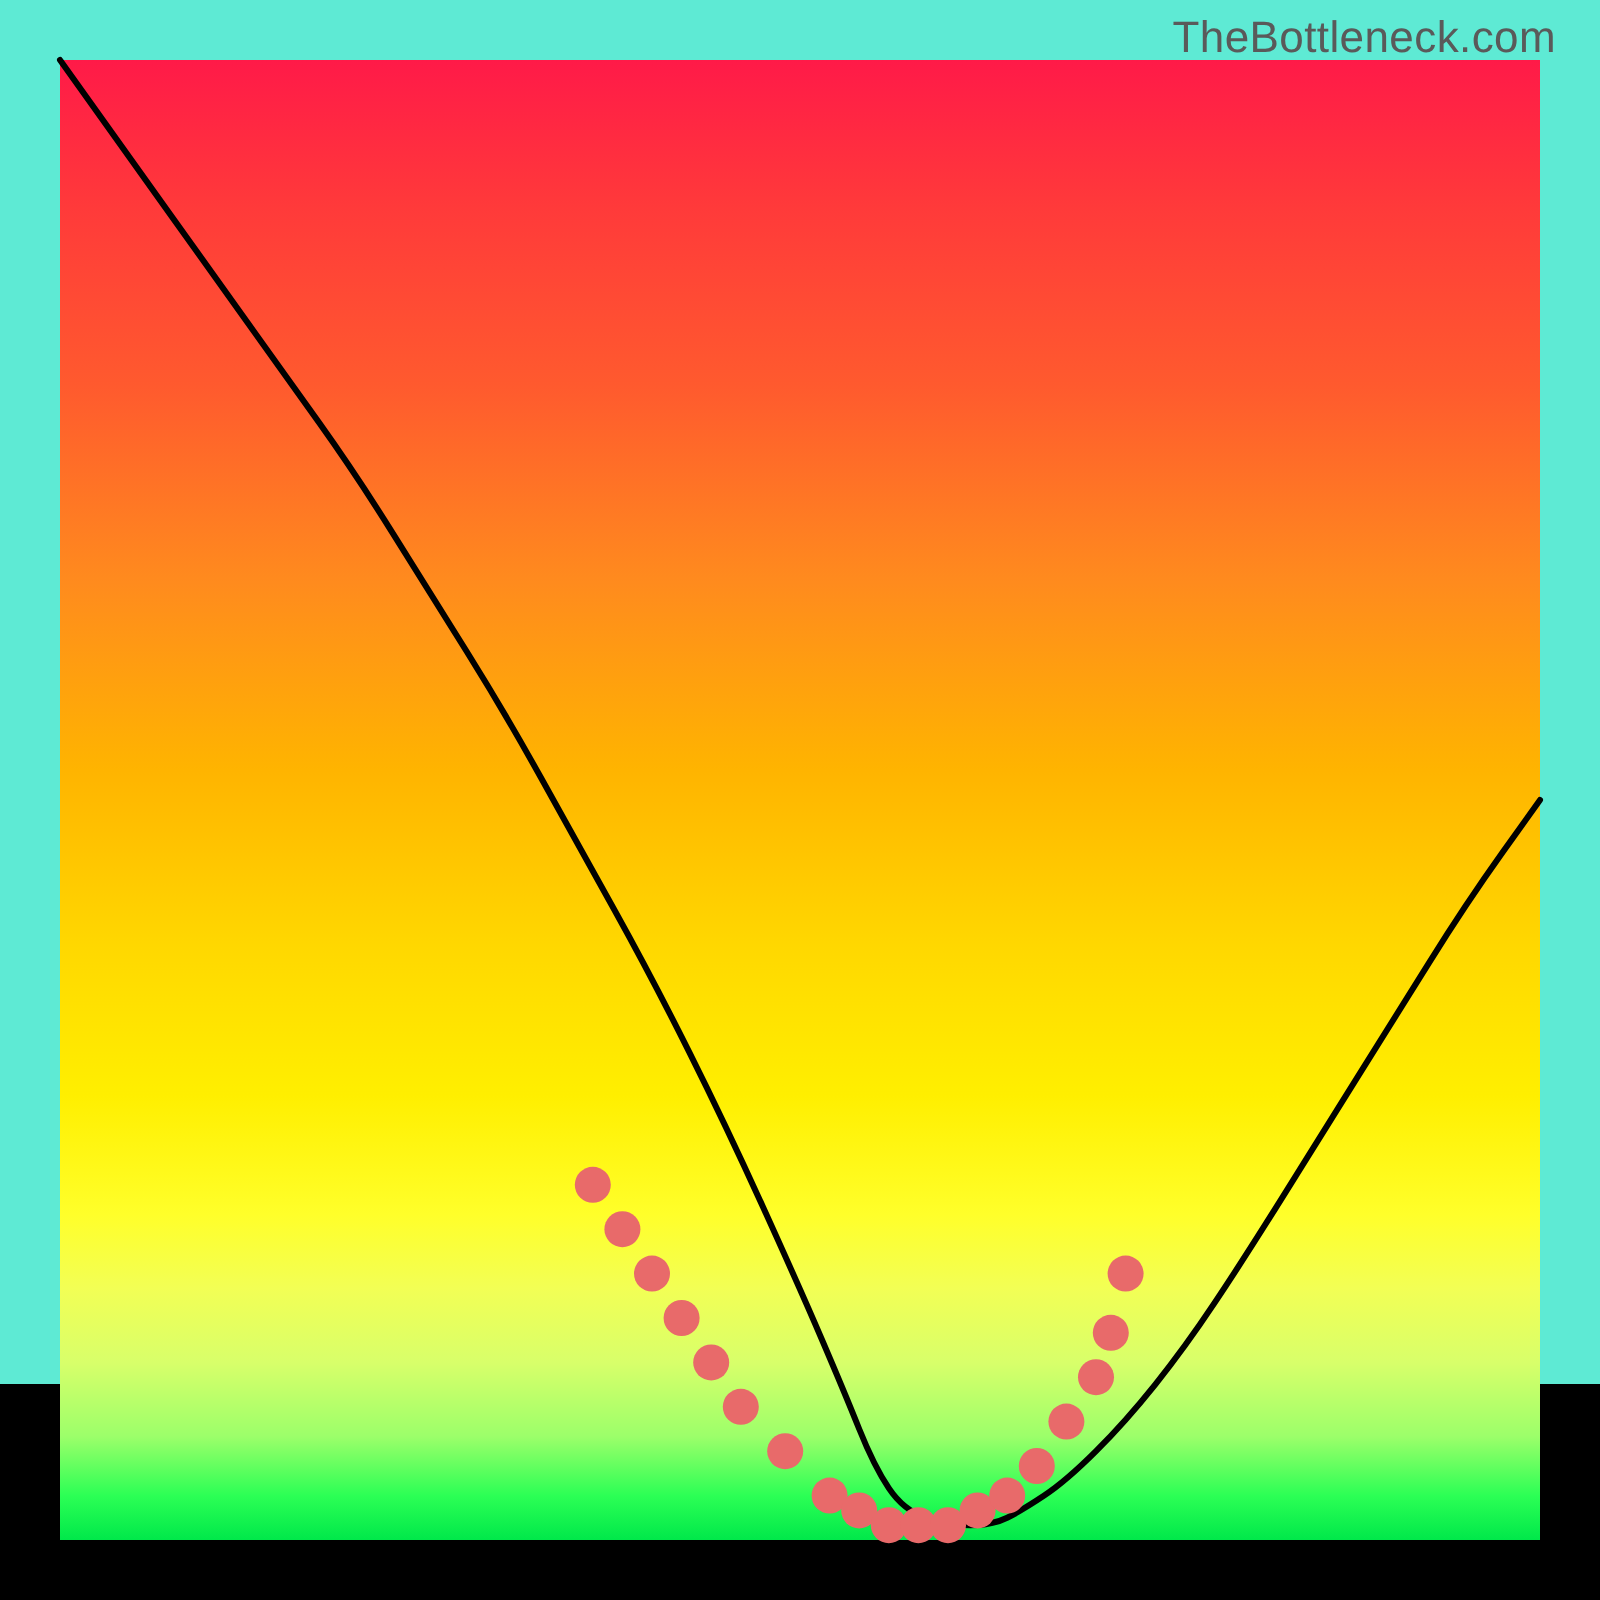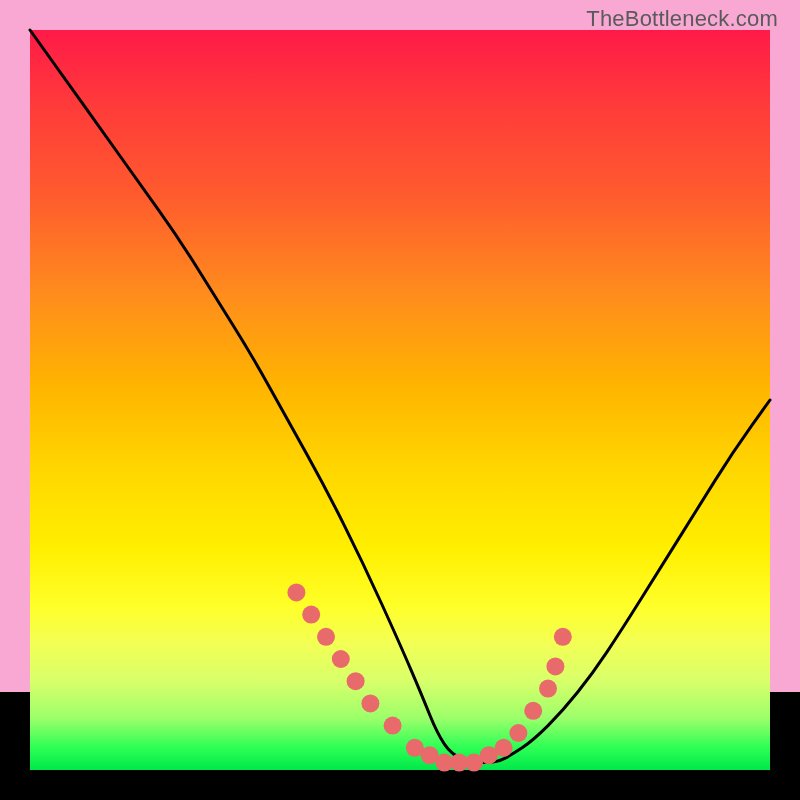--- a/index.html
+++ b/index.html
@@ -10,21 +10,21 @@
     background: #000;
     overflow: hidden;
     font-family: Arial, Helvetica, sans-serif;
   }
   .frame {
     position: absolute;
     left: 0;
     top: 0;
     width: 800px;
     height: 692px;
-    background: #f9a8d4;
+    background: #5eead4;
   }
   .plot-area {
     position: absolute;
     left: 30px;
     top: 30px;
     width: 740px;
     height: 740px;
     
     background: linear-gradient(to bottom,
       #ff1a48 0%,

